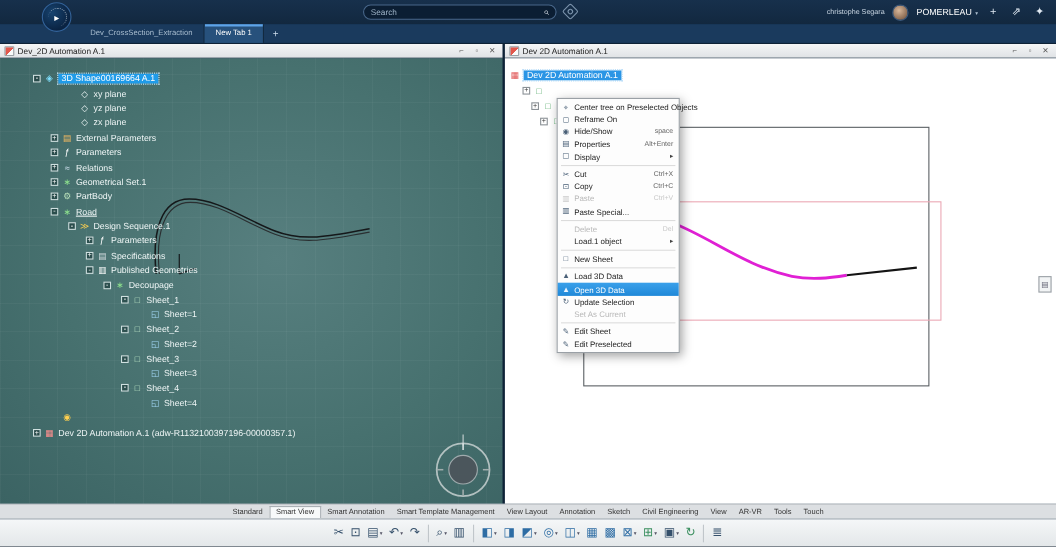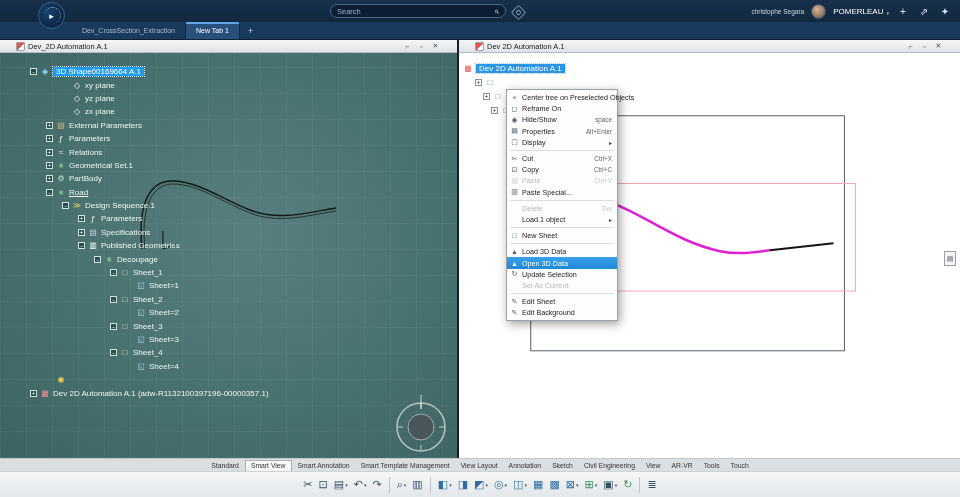--- a/index.html
+++ b/index.html
@@ -9,21 +9,21 @@
 
 .topbar{position:absolute;top:0;left:0;right:0;height:22px;background:linear-gradient(#17304c,#12283f);color:#fff}
 .lgroup{position:absolute;left:6px;top:0;height:22px;display:flex;align-items:center;gap:5px}
 .ds-logo{width:20px;height:16px}
 .badge{position:absolute;left:38px;top:2px;width:27px;height:27px;border-radius:50%;background:radial-gradient(circle at 35% 35%,#17436f,#0a2342 70%);border:1px solid #33639a;z-index:40;color:#fff;font-size:9px;display:flex;align-items:center;justify-content:center}
 .badge::after{content:"";position:absolute;right:3px;top:4px;width:16px;height:16px;border:1px dotted rgba(255,255,255,.55);border-left:none;border-bottom:none;border-radius:50%}
 .brand{margin-left:64px;font-size:8px;display:flex;align-items:center;gap:4px;white-space:nowrap}
 .brand b{font-weight:bold;letter-spacing:.2px}
 .brand .bsep{color:#7d94ab}
 .brand .module{color:#c4d2df;font-weight:normal}
-.search-wrap{position:absolute;left:330px;top:4px;display:flex;align-items:center;gap:7px}
+.search-wrap{position:absolute;left:330px;top:4px;display:flex;align-items:flex-start;gap:7px}
 .search{width:176px;height:14px;border-radius:7px;background:#0b1e33;border:1px solid #48678a;display:flex;align-items:center;padding:0 6px;color:#9db2c6;font-size:7.5px;justify-content:space-between}
 .search .sicon{color:#e8eef4;font-size:9px;transform:scaleX(-1)}
 .tagbtn{width:11px;height:11px;border:1px solid #7b93ac;transform:rotate(45deg);border-radius:2px;background:transparent;position:relative;top:1px}
 .tagbtn::after{content:"";position:absolute;left:2px;top:2px;width:3px;height:3px;border-radius:50%;border:1px solid #7b93ac}
 .rgroup{position:absolute;right:8px;top:0;height:22px;display:flex;align-items:center;gap:7px}
 .uname{font-size:6.5px;color:#c9d6e2}
 .avatar{width:15px;height:15px;border-radius:50%;background:radial-gradient(circle at 40% 35%,#d8b79a,#8a6a52 70%,#5d4638);border:1px solid #3b587a}
 .tenant{display:flex;align-items:flex-end;gap:3px;font-size:8px;color:#fff}
 .tenant .chev{font-size:5px;color:#aebfd0}
 .tico{font-size:10px;color:#dfe8f1;width:14px;text-align:center}
@@ -32,21 +32,21 @@
 .tabbar{position:absolute;top:22px;left:0;right:0;height:18px;background:#1a3a5d;display:flex;align-items:stretch;padding-left:72px;border-bottom:1px solid #0e2236}
 .dtab{display:flex;align-items:center;padding:0 10px;font-size:7px;color:#a7bccf;border-right:1px solid #12293f}
 .dtab.active{background:#27517c;color:#fff;box-shadow:inset 0 2px 0 #5ea4e8}
 .newtab{display:flex;align-items:center;padding:0 8px;color:#cfdeee;font-size:9px}
 
 
 .main{position:absolute;top:40px;left:0;width:960px;height:418px;display:flex}
 .win{position:relative;height:100%}
 .win.left{width:457px}
 .win.right{width:503px;border-left:2px solid #0e2236}
-.win-title{height:13px;background:linear-gradient(#f5f6f7,#e0e3e6);border-bottom:1px solid #b5bbc0;display:flex;align-items:center;font-size:7.5px;color:#222;padding:0 16px;gap:3px}
+.win-title{height:13px;background:linear-gradient(#f5f6f7,#e0e3e6);border-bottom:1px solid #b5bbc0;display:flex;align-items:center;font-size:7.5px;color:#222;padding:0 4px;gap:3px}
 .wicon{width:9px;height:9px;border-radius:1px;background:linear-gradient(135deg,#e2574c 55%,#f9fafa 55%);border:1px solid #9aa0a5;flex:0 0 9px}
 .wt-label{flex:1;white-space:nowrap;overflow:hidden}
 .wctl{font-size:7px;color:#555;width:11px;text-align:center}
 .win-body{position:absolute;top:13px;left:0;right:0;bottom:0;overflow:hidden}
 .left .win-body{background:
  repeating-linear-gradient(0deg,rgba(255,255,255,.035) 0 1px,transparent 1px 26px),
  repeating-linear-gradient(90deg,rgba(255,255,255,.035) 0 1px,transparent 1px 26px),
  radial-gradient(ellipse at 55% 45%,#577f7f 0%,#47716f 55%,#3b6363 100%)}
 .right .win-body{background:#fff}
 
@@ -426,21 +426,21 @@
               <span class="mshort"></span>
             </div>
             <div class="msep"></div>
             <div class="mrow">
               <span class="micon">✎</span>
               <span class="mlabel">Edit Sheet</span>
               <span class="mshort"></span>
             </div>
             <div class="mrow">
               <span class="micon">✎</span>
-              <span class="mlabel">Edit Background</span>
+              <span class="mlabel">Edit Preselected</span>
               <span class="mshort"></span>
             </div>
           </div>
 
         <div class="handle">▤</div>
       </div>
     </section>
   </div>
 
   <div class="ribbontabs">

